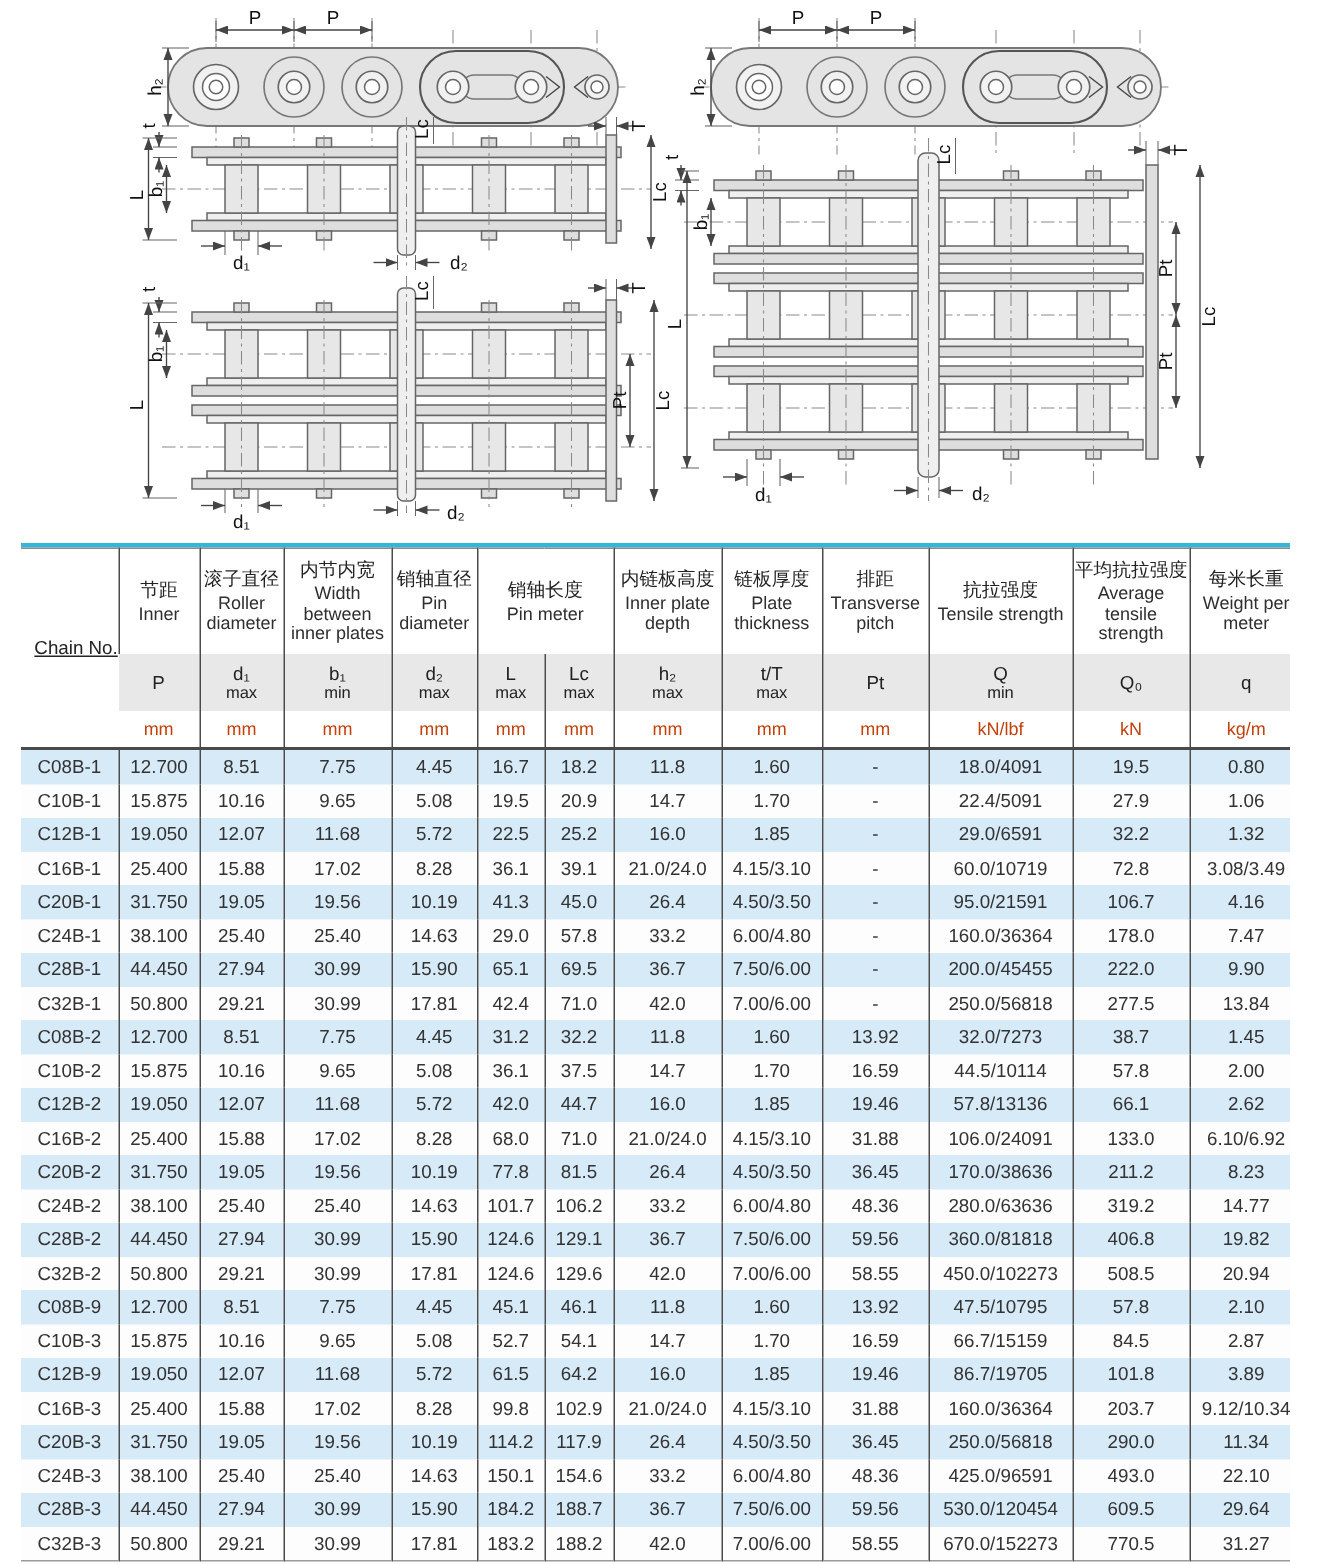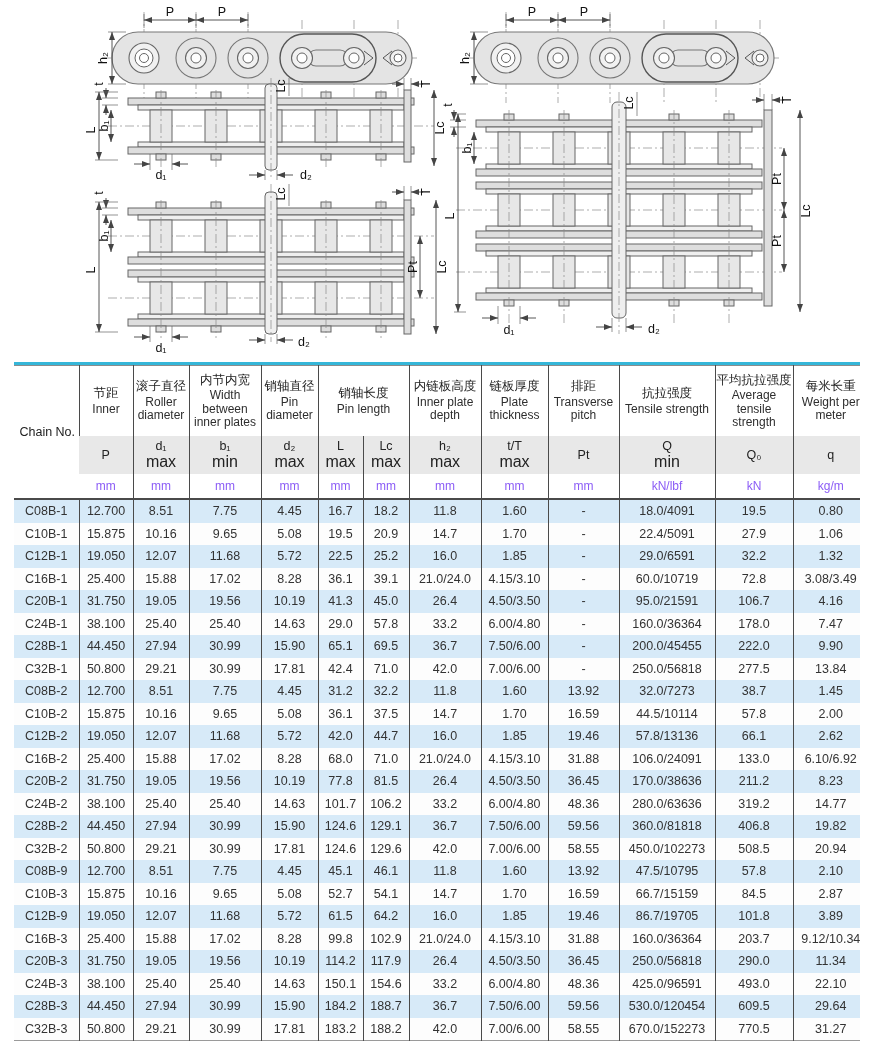--- a/index.html
+++ b/index.html
@@ -23,27 +23,27 @@
 
   
   #tablewrap{position:absolute;left:14px;top:362px;width:854px;border-top:3px solid #35b6d8;}
   table{border-collapse:collapse;table-layout:fixed;width:854px;border-top:1px solid #8c8c8c;}
   th,td{padding:0;border-left:1px solid #4a4a4a;overflow:hidden;}
   th:first-child,td:first-child{border-left:none;}
   thead{border-bottom:2px solid #4a4a4a;}
   thead th{font-weight:normal;text-align:center;vertical-align:middle;}
   tr.h1 th{height:70px;}
   tr.h2 th{height:38px;background:#e8e8e8;}
-  tr.h3 th{height:24px;font-size:12px;color:#8b5cf6;}
+  tr.h3 th{height:24px;font-size:12px;color:#c2410c;}
   .zh{font-size:12.5px;line-height:1.25;color:#222;}
   .en{font-size:12px;line-height:1.12;color:#2e2e2e;margin-top:1px;}
   .sym{font-size:12.5px;line-height:1.15;color:#222;}
-  .note{font-size:16px;line-height:1.1;color:#222;}
+  .note{font-size:11px;line-height:1.1;color:#222;}
   .note:empty{display:none;}
-  th.corner{text-align:center;font-size:12.5px;color:#222;padding-left:2px;}
+  th.corner{text-align:right;font-size:12.5px;color:#222;padding-left:2px;text-decoration:underline;}
   tbody td{height:22.5px;text-align:center;font-size:12.5px;color:#333;}
   tbody tr:nth-child(odd){background:#d7eaf8;}
   tbody tr:nth-child(even){background:#fdfdfd;}
   table{border-bottom:1px solid #9a9a9a;}
 </style>
 </head>
 <body>
 
 <div id="page">
 
@@ -316,21 +316,21 @@
       <th>
               <div class="zh">内节内宽</div>
               <div class="en">Width between inner plates</div>
             </th>
       <th>
               <div class="zh">销轴直径</div>
               <div class="en">Pin diameter</div>
             </th>
       <th colspan="2">
               <div class="zh">销轴长度</div>
-              <div class="en">Pin length</div>
+              <div class="en">Pin meter</div>
             </th>
       <th>
               <div class="zh">内链板高度</div>
               <div class="en">Inner plate depth</div>
             </th>
       <th>
               <div class="zh">链板厚度</div>
               <div class="en">Plate thickness</div>
             </th>
       <th>

